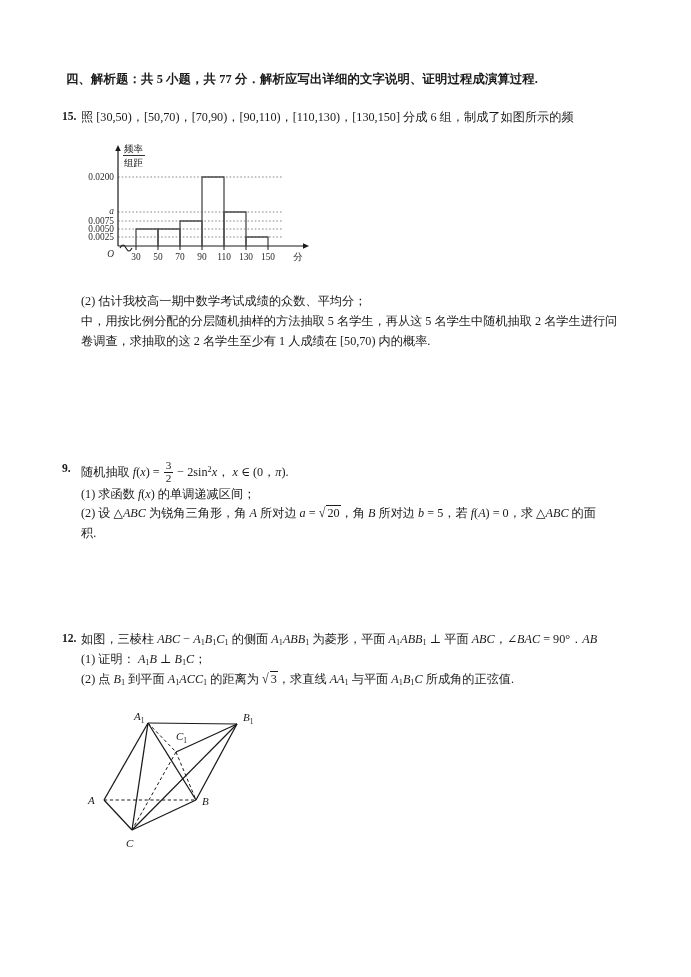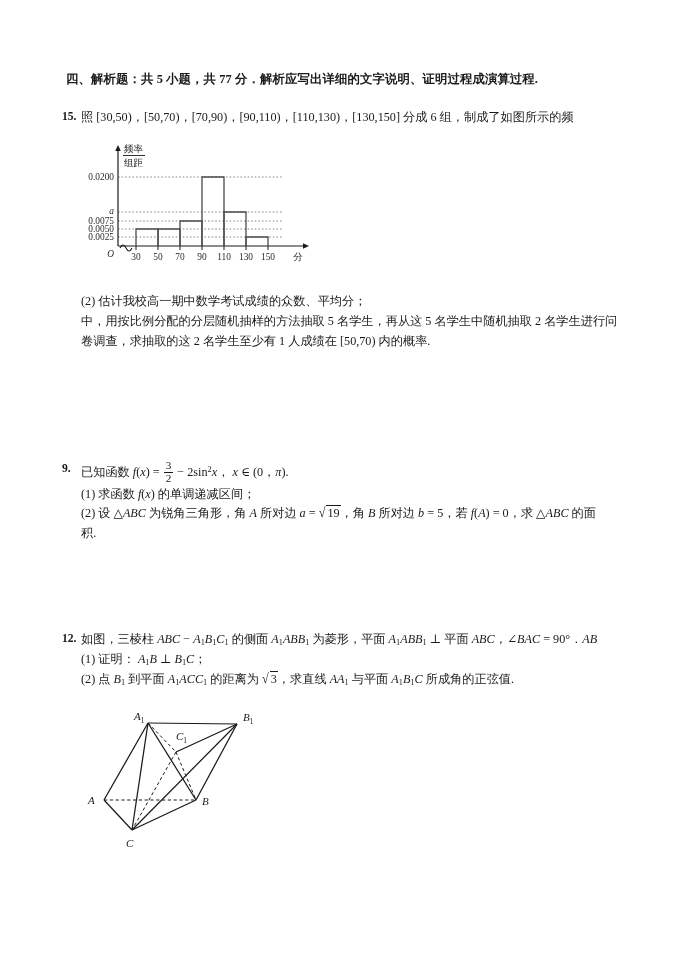--- a/index.html
+++ b/index.html
@@ -201,24 +201,24 @@
       <p>(2) 估计我校高一期中数学考试成绩的众数、平均分；</p>
       <p>中，用按比例分配的分层随机抽样的方法抽取 5 名学生，再从这 5 名学生中随机抽取 2 名学生进行问</p>
       <p>卷调查，求抽取的这 2 名学生至少有 1 人成绩在 [50,70) 内的概率.</p>
     </div>
   </div>
 
   <div class="qblock" style="top:460px;">
     <span class="qnum">9.</span>
     <div class="qbody">
       <p style="line-height:2.0;">
-        <span>已知函数 </span><i class="mi">f</i>(<i class="mi">x</i>) = <span class="frac"><span class="num">3</span><span class="den">2</span></span> − 2sin<span class="supnum">2</span><i class="mi">x</i>，&nbsp;<i class="mi">x</i> ∈ (0，<i class="mi">π</i>).
+        <span>随机抽取 </span><i class="mi">f</i>(<i class="mi">x</i>) = <span class="frac"><span class="num">3</span><span class="den">2</span></span> − 2sin<span class="supnum">2</span><i class="mi">x</i>，&nbsp;<i class="mi">x</i> ∈ (0，<i class="mi">π</i>).
       </p>
       <p>(1) 求函数 <i class="mi">f</i>(<i class="mi">x</i>) 的单调递减区间；</p>
-      <p>(2) 设 △<i class="mi">ABC</i> 为锐角三角形，角 <i class="mi">A</i> 所对边 <i class="mi">a</i> = <span class="radsign">√</span><span class="sqrt">19</span>，角 <i class="mi">B</i> 所对边 <i class="mi">b</i> = 5，若 <i class="mi">f</i>(<i class="mi">A</i>) = 0，求 △<i class="mi">ABC</i> 的面</p>
+      <p>(2) 设 △<i class="mi">ABC</i> 为锐角三角形，角 <i class="mi">A</i> 所对边 <i class="mi">a</i> = <span class="radsign">√</span><span class="sqrt">20</span>，角 <i class="mi">B</i> 所对边 <i class="mi">b</i> = 5，若 <i class="mi">f</i>(<i class="mi">A</i>) = 0，求 △<i class="mi">ABC</i> 的面</p>
       <p>积.</p>
     </div>
   </div>
 
   <div class="qblock" style="top:630px;">
     <span class="qnum">12.</span>
     <div class="qbody">
       <p>如图，三棱柱 <i class="mi">ABC</i> − <i class="mi">A</i><span class="sub">1</span><i class="mi">B</i><span class="sub">1</span><i class="mi">C</i><span class="sub">1</span> 的侧面 <i class="mi">A</i><span class="sub">1</span><i class="mi">ABB</i><span class="sub">1</span> 为菱形，平面 <i class="mi">A</i><span class="sub">1</span><i class="mi">ABB</i><span class="sub">1</span> ⊥ 平面 <i class="mi">ABC</i>，∠<i class="mi">BAC</i> = 90°．<i class="mi">AB</i></p>
       <p>(1) 证明：&nbsp;<i class="mi">A</i><span class="sub">1</span><i class="mi">B</i> ⊥ <i class="mi">B</i><span class="sub">1</span><i class="mi">C</i>；</p>
       <p>(2) 点 <i class="mi">B</i><span class="sub">1</span> 到平面 <i class="mi">A</i><span class="sub">1</span><i class="mi">ACC</i><span class="sub">1</span> 的距离为 <span class="radsign">√</span><span class="sqrt">3</span>，求直线 <i class="mi">AA</i><span class="sub">1</span> 与平面 <i class="mi">A</i><span class="sub">1</span><i class="mi">B</i><span class="sub">1</span><i class="mi">C</i> 所成角的正弦值.</p>

